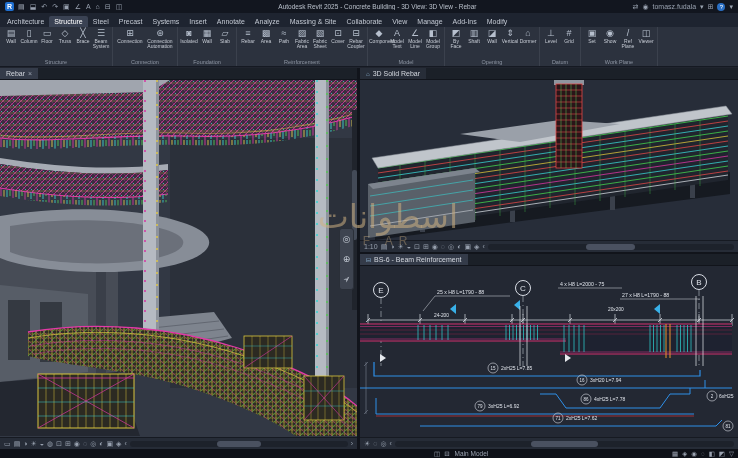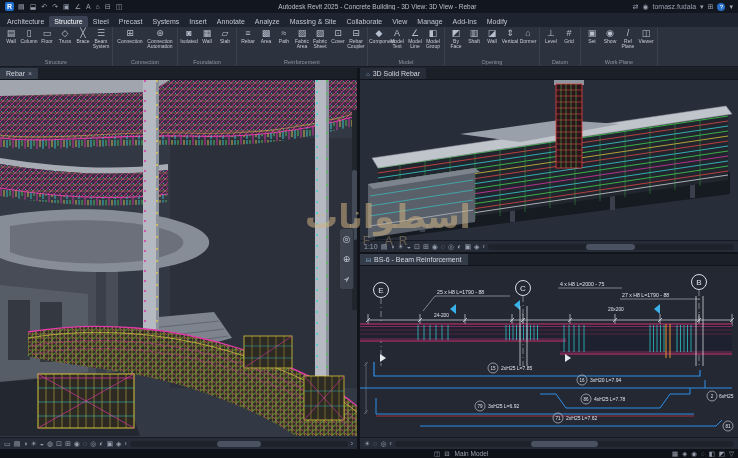--- a/index.html
+++ b/index.html
@@ -54,21 +54,21 @@
   .vscroll{position:absolute;right:0;top:30px;width:5px;height:200px;background:#20242c;}
   .vscroll .th{position:absolute;top:60px;left:0;width:5px;height:70px;background:#434a57;border-radius:2px;}
 
   #navbar{position:absolute;right:3px;top:148px;width:15px;height:62px;background:#3e4450;
     border:1px solid #2a2f38;border-radius:3px;display:flex;flex-direction:column;align-items:center;
     justify-content:space-around;color:#c2c8d2;font-size:9px;}
 
   
   #watermark{position:absolute;left:228px;top:200px;width:320px;text-align:center;z-index:40;
     pointer-events:none;color:rgba(206,176,130,0.55);}
-  #watermark .big{font-size:33px;font-weight:bold;line-height:34px;}
+  #watermark .big{font-size:33px;font-weight:normal;line-height:34px;}
   #watermark .sub{font-size:12px;letter-spacing:6px;color:rgba(206,176,130,0.4);}
 
   
   #statusbar{position:absolute;left:0;top:449px;width:738px;height:9px;background:#0e1118;
     display:flex;align-items:center;font-size:6.5px;color:#9aa2b0;gap:5px;padding:0 4px;}
   #statusbar .grp{display:flex;gap:4px;}
   #statusbar .sp{flex:1;}
   text{font-family:"Liberation Sans","DejaVu Sans",sans-serif;}
 </style>
 </head>

